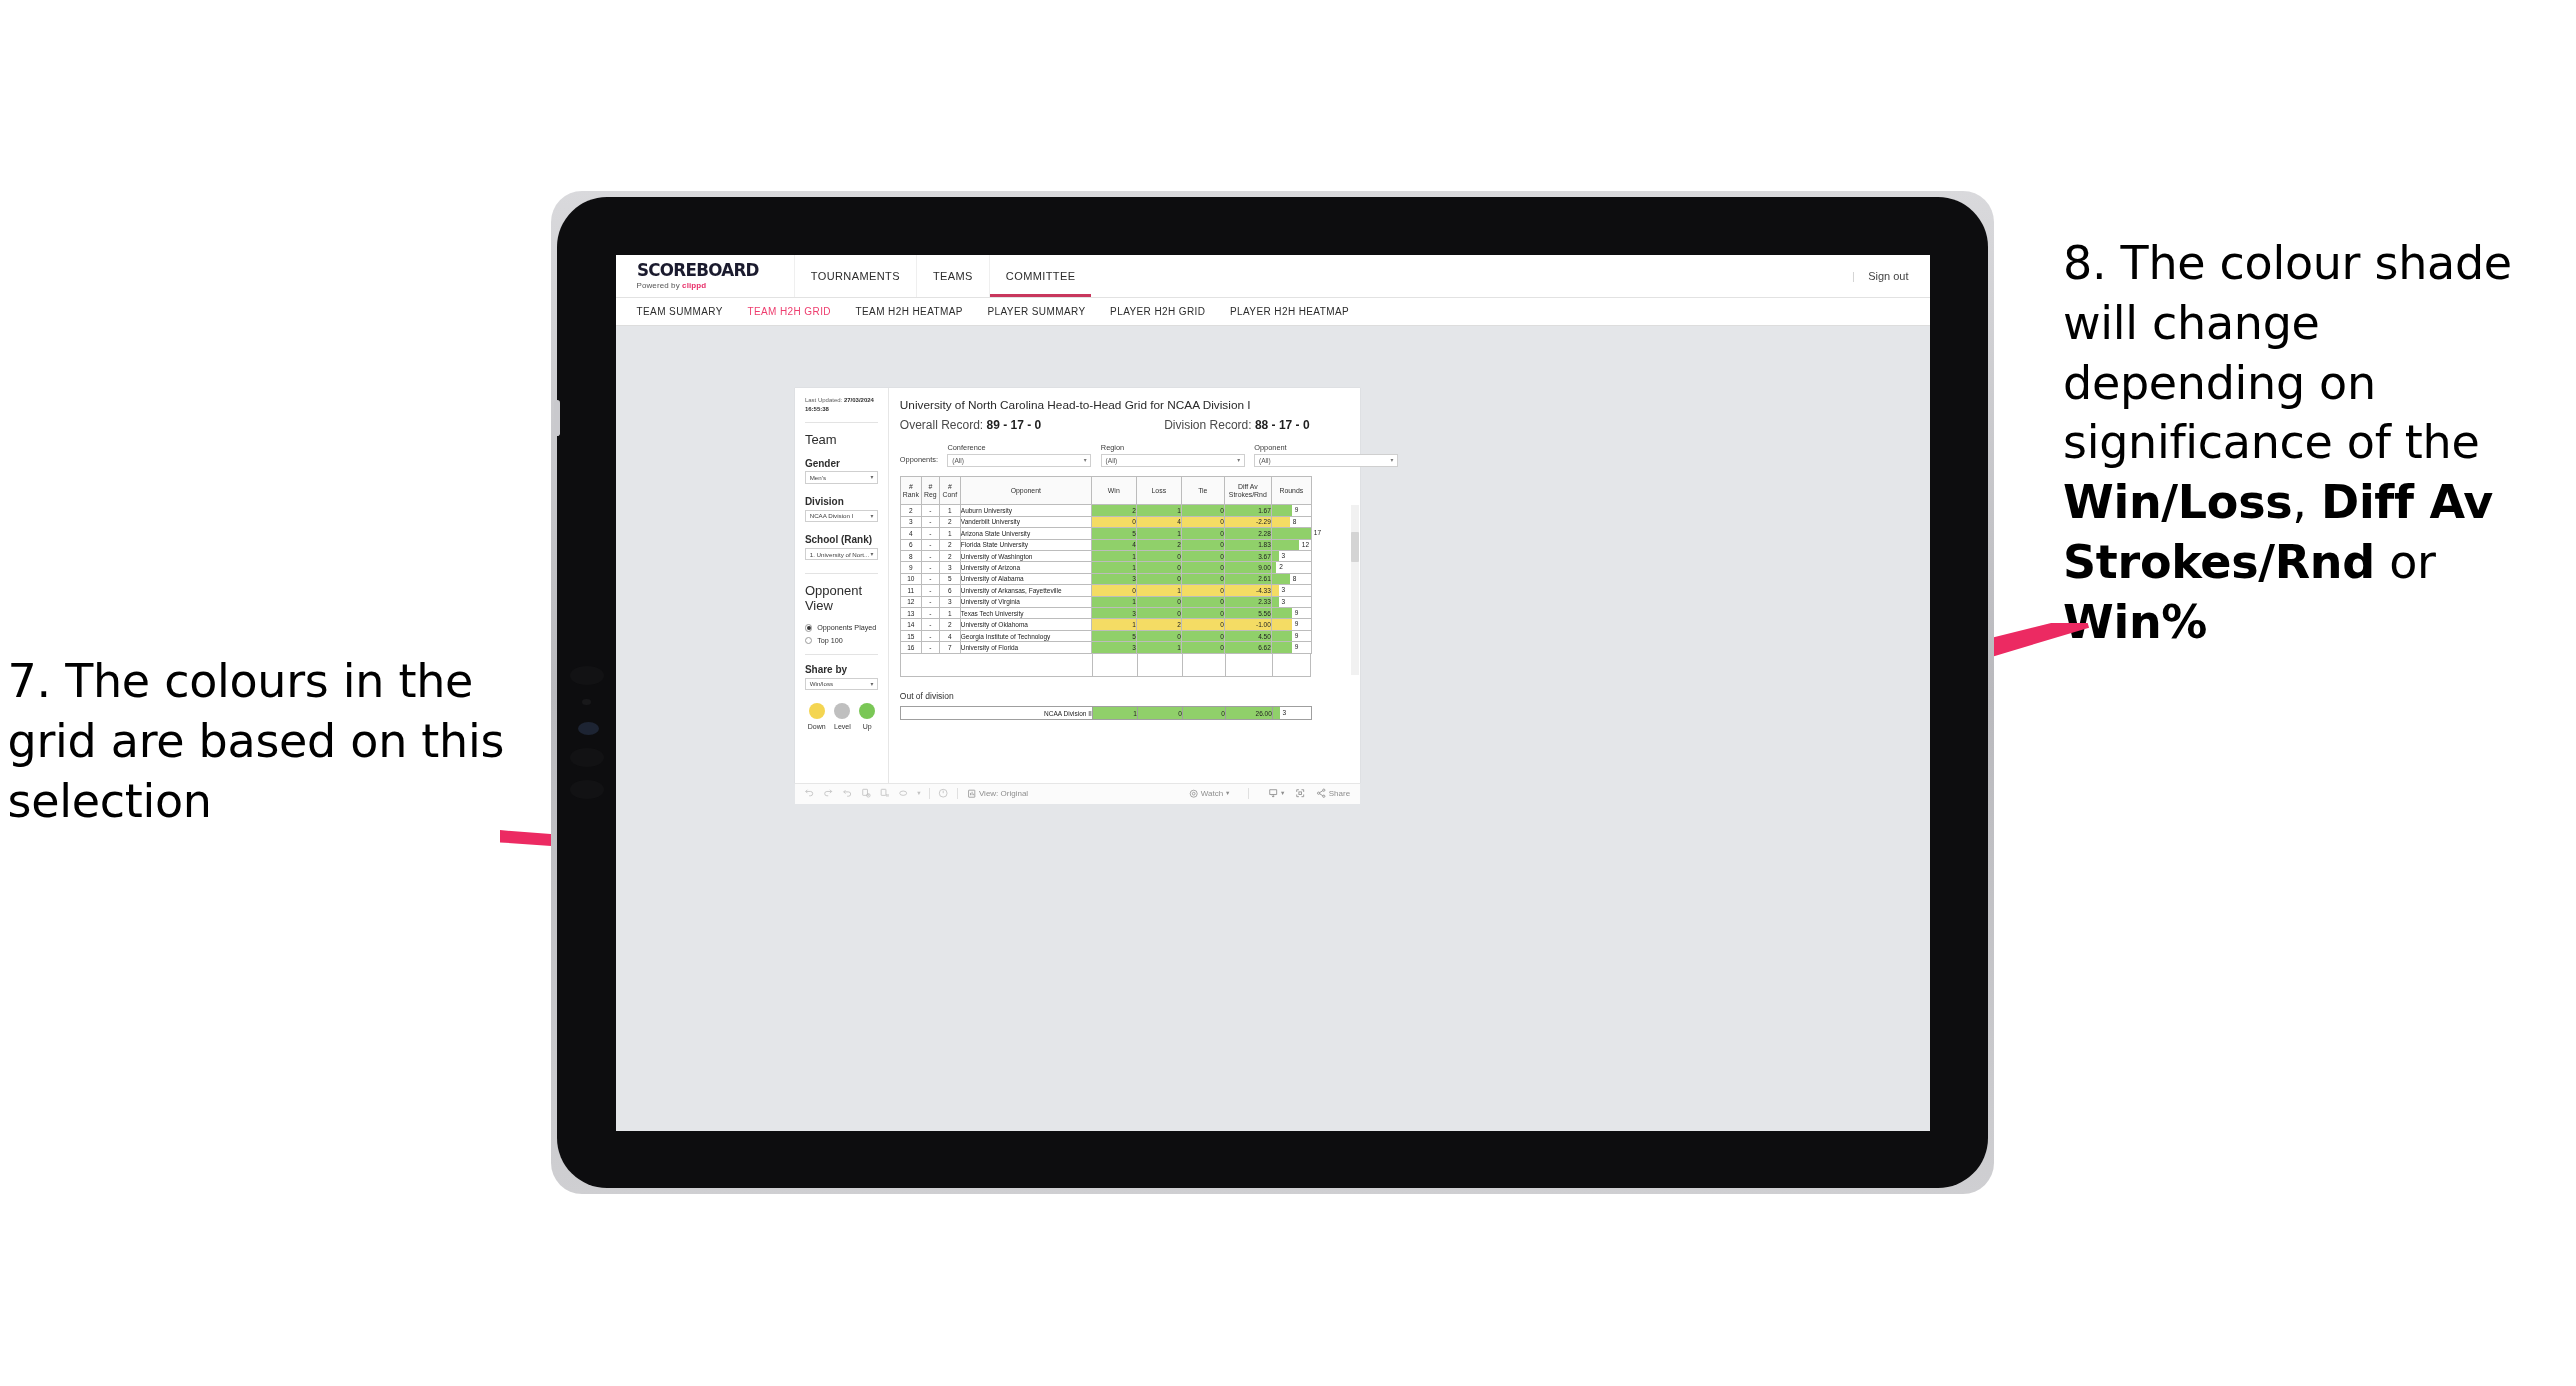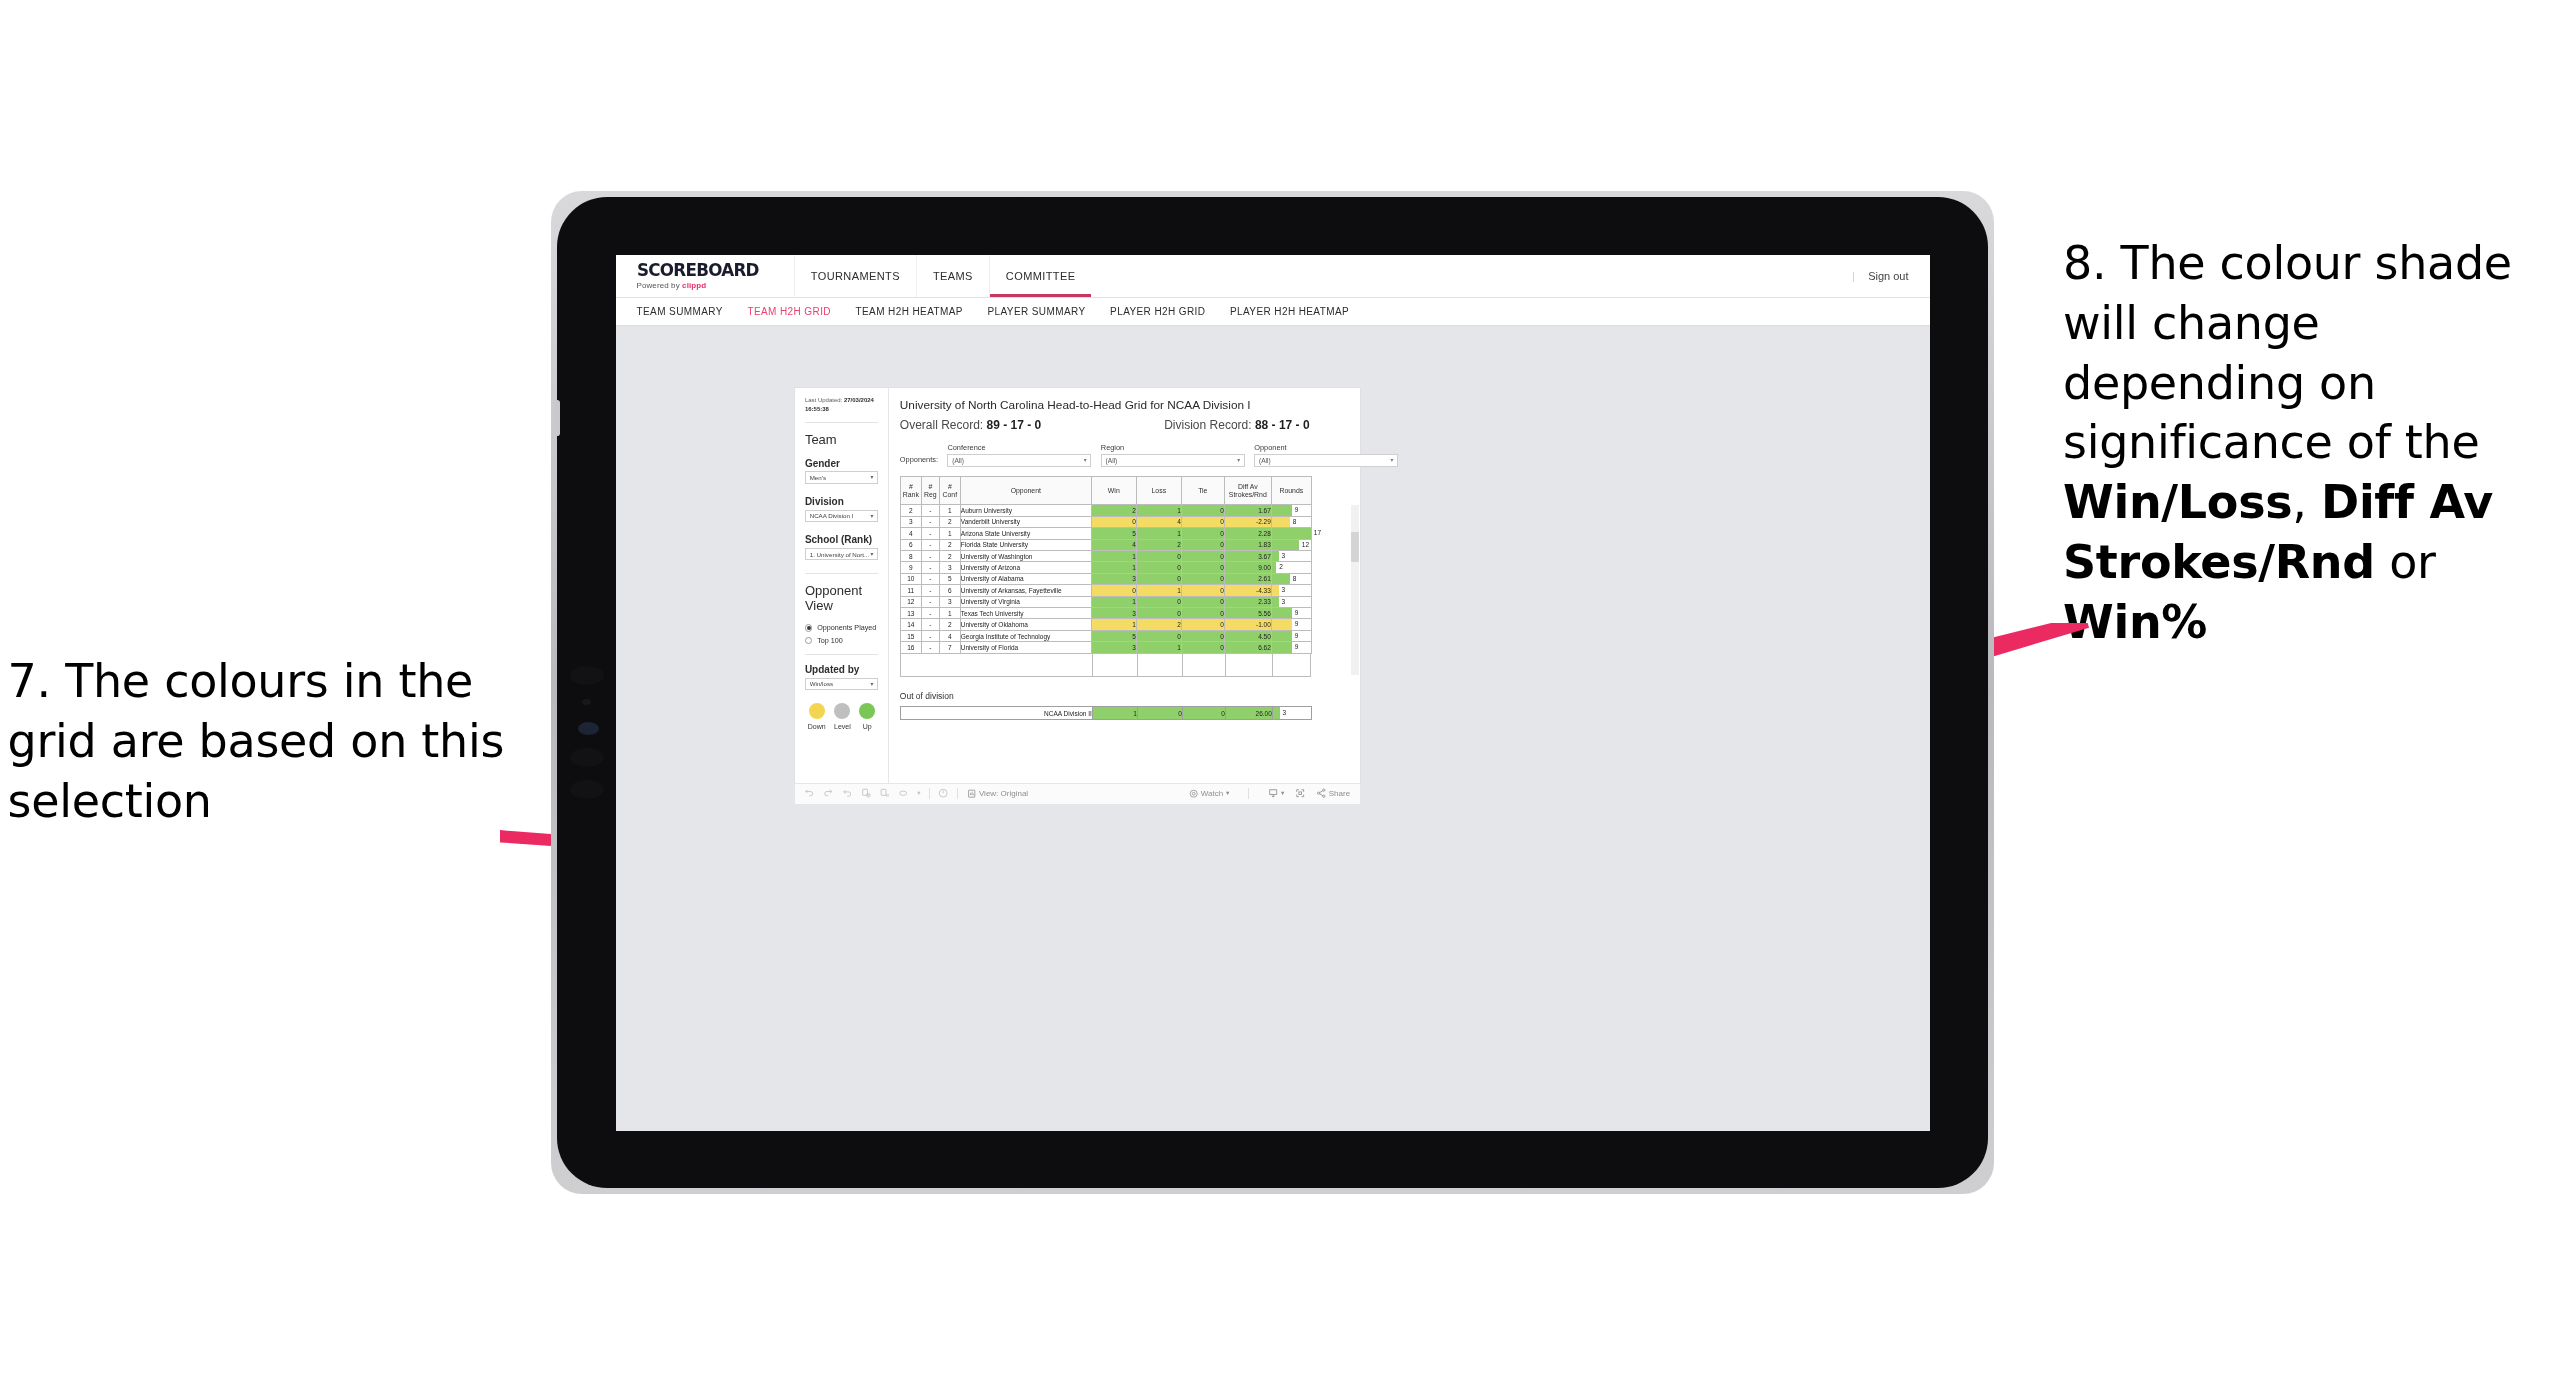--- a/index.html
+++ b/index.html
@@ -350,21 +350,21 @@
               <span class="radio on"></span>
               <span>Opponents Played</span>
             </div>
             <div class="radio-row">
               <span class="radio"></span>
               <span>Top 100</span>
             </div>
 
             <div class="panel-rule"></div>
 
-            <div class="field-label">Updated by</div>
+            <div class="field-label">Share by</div>
             <div class="select">
               <span>Win/loss</span>
               <span class="caret">▾</span>
             </div>
 
             <div class="legend">
               <div class="legend-item">
                 <div class="dot" id="dot-down" style="background: rgb(244, 213, 81);"></div>
                 <div class="legend-label">Down</div>
               </div>

